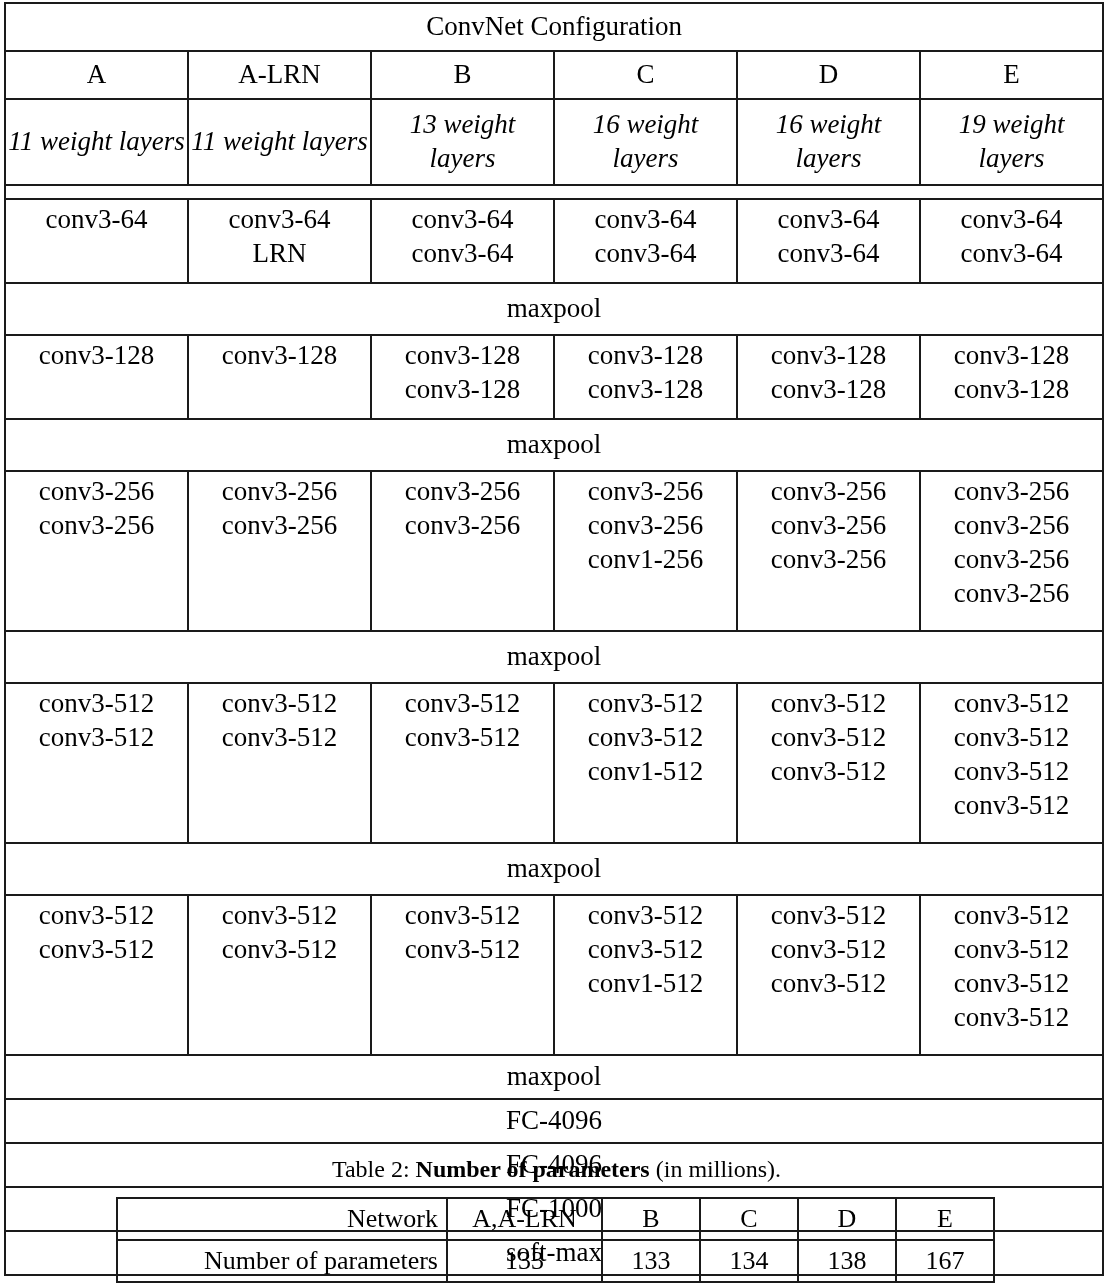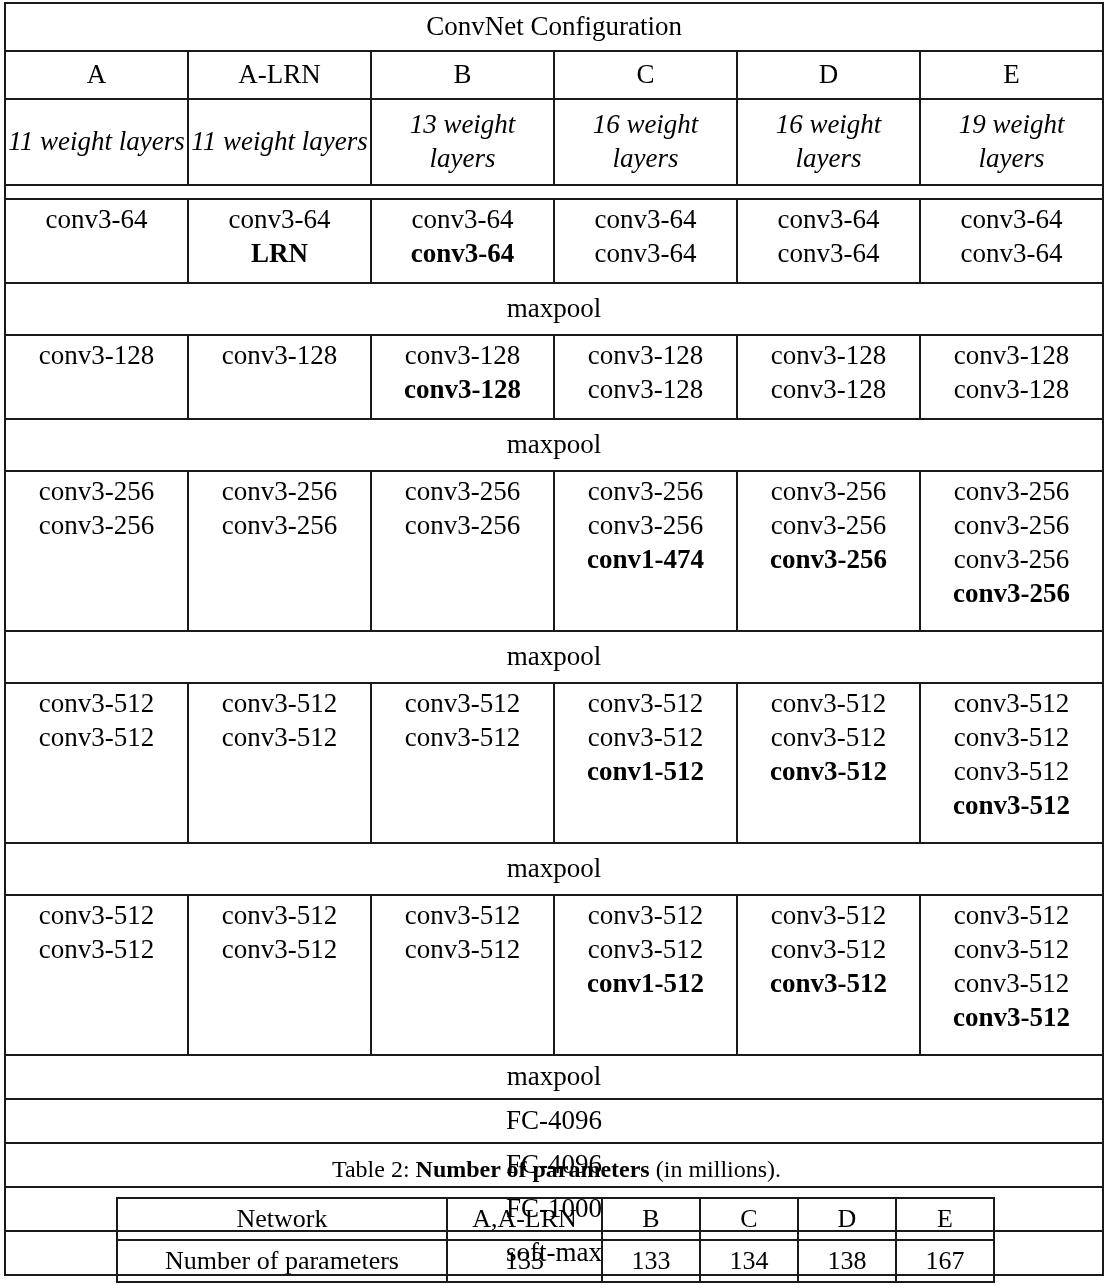--- a/index.html
+++ b/index.html
@@ -55,21 +55,21 @@
     padding: 0;
   }
 
   .bandcell { height: 44px; }
   .title-cell { height: 40px; }
   .hdr-letter { height: 40px; }
   .hdr-weights { height: 78px; }
 
   .stack { display: block; }
   .stack span { display: block; }
-  .b { font-weight: bold; }
+  .b { font-weight: normal; }
 
   .blk2 { height: 76px; margin-top: 16px; }
   .blk4 { height: 152px; }
 
   .fcrow { height: 36px; }
 
   
   #table2-caption {
     position: absolute;
     left: 0;
@@ -89,21 +89,21 @@
     border-collapse: collapse;
     table-layout: fixed;
     font-size: 26px;
     line-height: 32px;
   }
   #params-table td {
     border: 2px solid #1a1a1a;
     padding: 2px 8px;
     height: 36px;
   }
-  #params-table td.label { text-align: center; }
+  #params-table td.label { text-align: right; }
   #params-table td.val { text-align: center; }
   .p-c0 { width: 330px; }
   .p-c1 { width: 155px; }
   .p-cx { width: 98px; }
 </style>
 </head>
 <body>
 
 <div class="page">
 
@@ -239,21 +239,21 @@
         <td class="blk4">
             <span class="stack">
               <span>conv3-256</span>
               <span>conv3-256</span>
             </span>
           </td>
         <td class="blk4">
             <span class="stack">
               <span>conv3-256</span>
               <span>conv3-256</span>
-              <span class="b">conv1-474</span>
+              <span class="b">conv1-256</span>
             </span>
           </td>
         <td class="blk4">
             <span class="stack">
               <span>conv3-256</span>
               <span>conv3-256</span>
               <span class="b">conv3-256</span>
             </span>
           </td>
         <td class="blk4">

